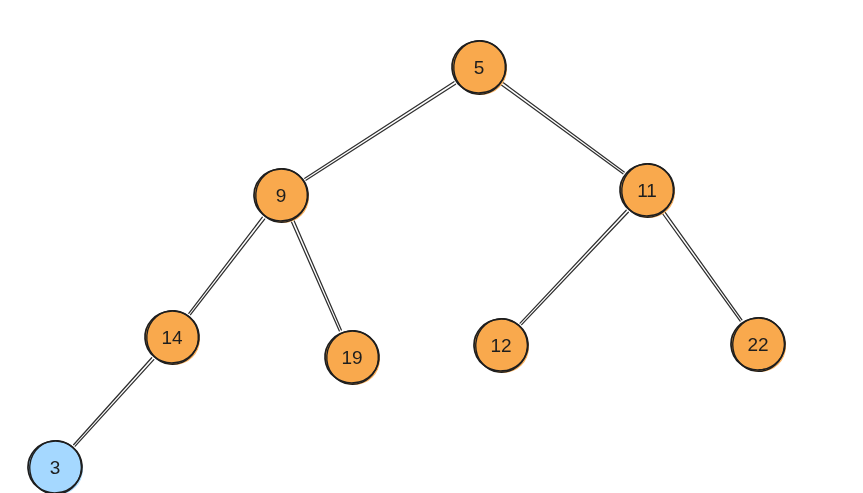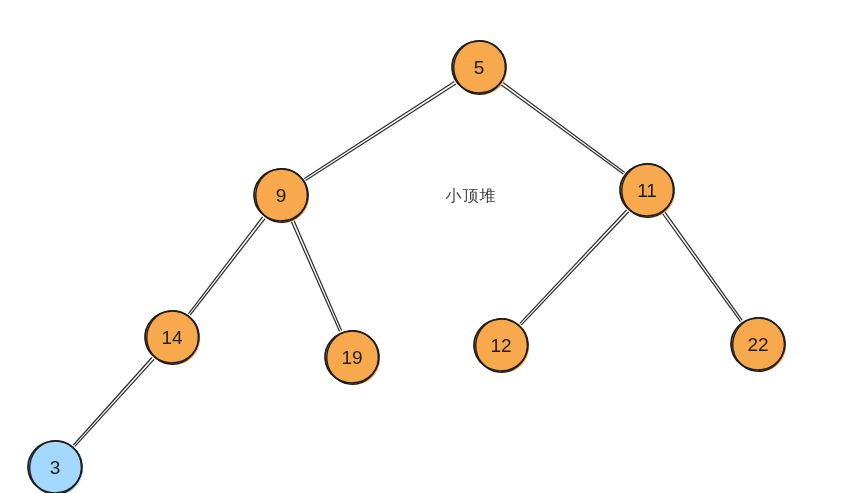--- a/index.html
+++ b/index.html
@@ -112,14 +112,13 @@
         <ellipse cx="0.6" cy="0.4" rx="25.8" ry="26.8" fill="none" stroke="#1e1e1e" stroke-width="1.4" transform="rotate(5)"></ellipse>
         <text x="0" y="0" dy="6.5" text-anchor="middle" class="node-text">22</text>
       </g>
       <g transform="translate(55,467)">
         <ellipse cx="2" cy="2.5" rx="26" ry="25.5" fill="#a5d8ff" opacity="0.9"></ellipse>
         <ellipse cx="0" cy="0" rx="27" ry="26" fill="#a5d8ff" stroke="#1e1e1e" stroke-width="1.7" transform="rotate(-4)"></ellipse>
         <ellipse cx="0.6" cy="0.4" rx="25.8" ry="26.8" fill="none" stroke="#1e1e1e" stroke-width="1.4" transform="rotate(5)"></ellipse>
         <text x="0" y="0" dy="6.5" text-anchor="middle" class="node-text">3</text>
       </g>
     </svg>
-  <div class="diagram-label">小顶堆</div>
 </div>
 
 </body></html>

